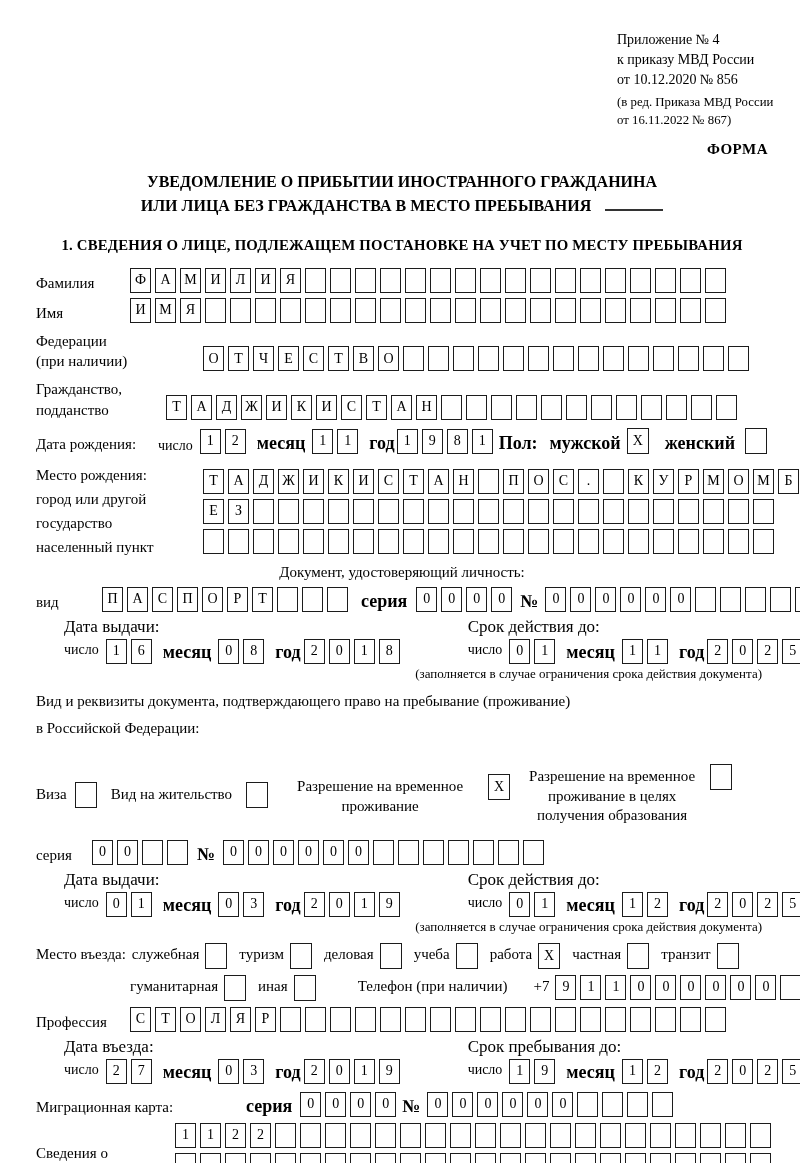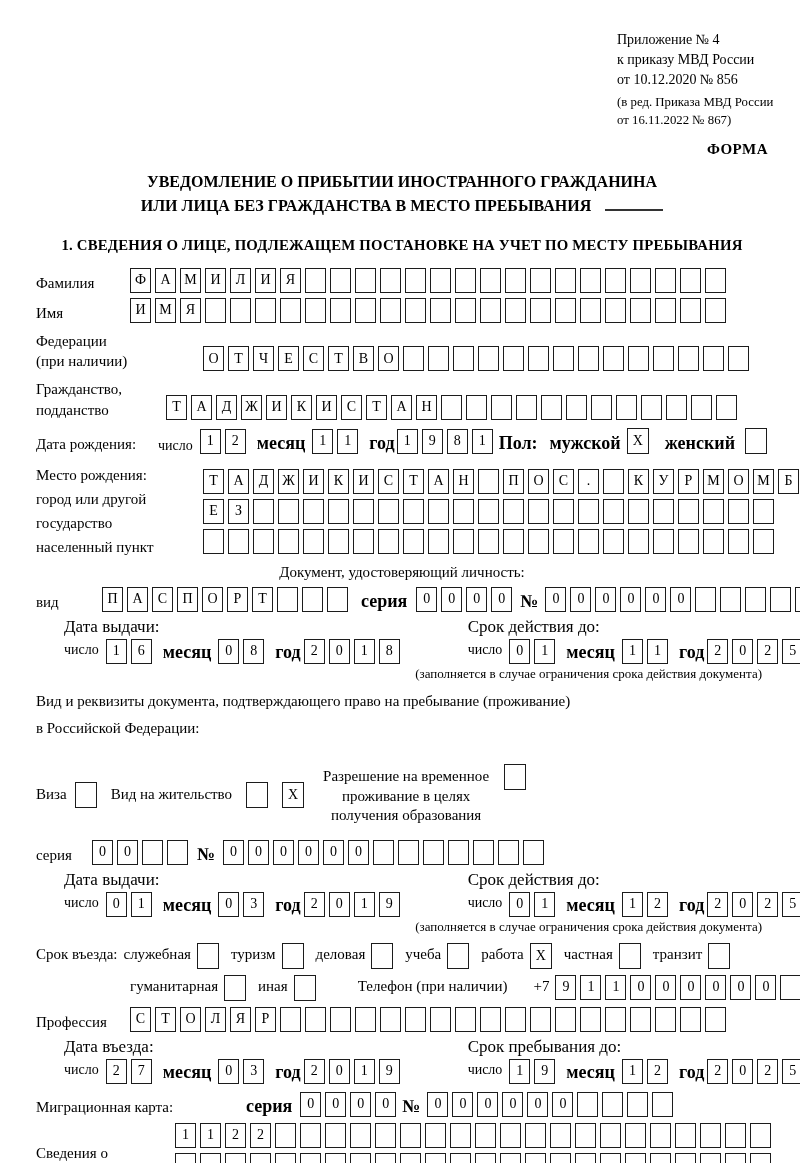--- a/index.html
+++ b/index.html
@@ -426,20 +426,21 @@
   <div class="opts">
     <div class="opt">
       <span class="opt-label gap8">Виза</span>
       <span class="cbox"></span>
     </div>
     <div class="opt gap14">
       <span class="opt-label" style="margin-right:14px;">Вид на жительство</span>
       <span class="cbox"></span>
     </div>
     <div class="opt gap14">
+      <span class="opt-label center" style="width:196px;margin-right:10px;">Разрешение на временное проживание</span>
       <span class="cbox">X</span>
     </div>
     <div class="opt gap14">
       <span class="opt-label center" style="width:176px;margin-right:10px;">Разрешение на временное проживание в целях получения образования</span>
       <span class="cbox"></span>
     </div>
   </div>
 
   <div class="crow">
     <span class="lbl" style="width:56px;">серия</span>
@@ -509,21 +510,21 @@
             <span class="cell">0</span>
             <span class="cell">2</span>
             <span class="cell">5</span>
           </span>
       </div>
     </div>
   </div>
   <div class="note">(заполняется в случае ограничения срока действия документа)</div>
 
   <div class="purp">
-    <span class="plbl">Срок въезда:</span>
+    <span class="plbl">Место въезда:</span>
     <span class="plbl">служебная</span>
     <span class="cbox"></span>
     <span class="plbl">туризм</span>
     <span class="cbox"></span>
     <span class="plbl">деловая</span>
     <span class="cbox"></span>
     <span class="plbl">учеба</span>
     <span class="cbox"></span>
     <span class="plbl">работа</span>
     <span class="cbox">X</span>

